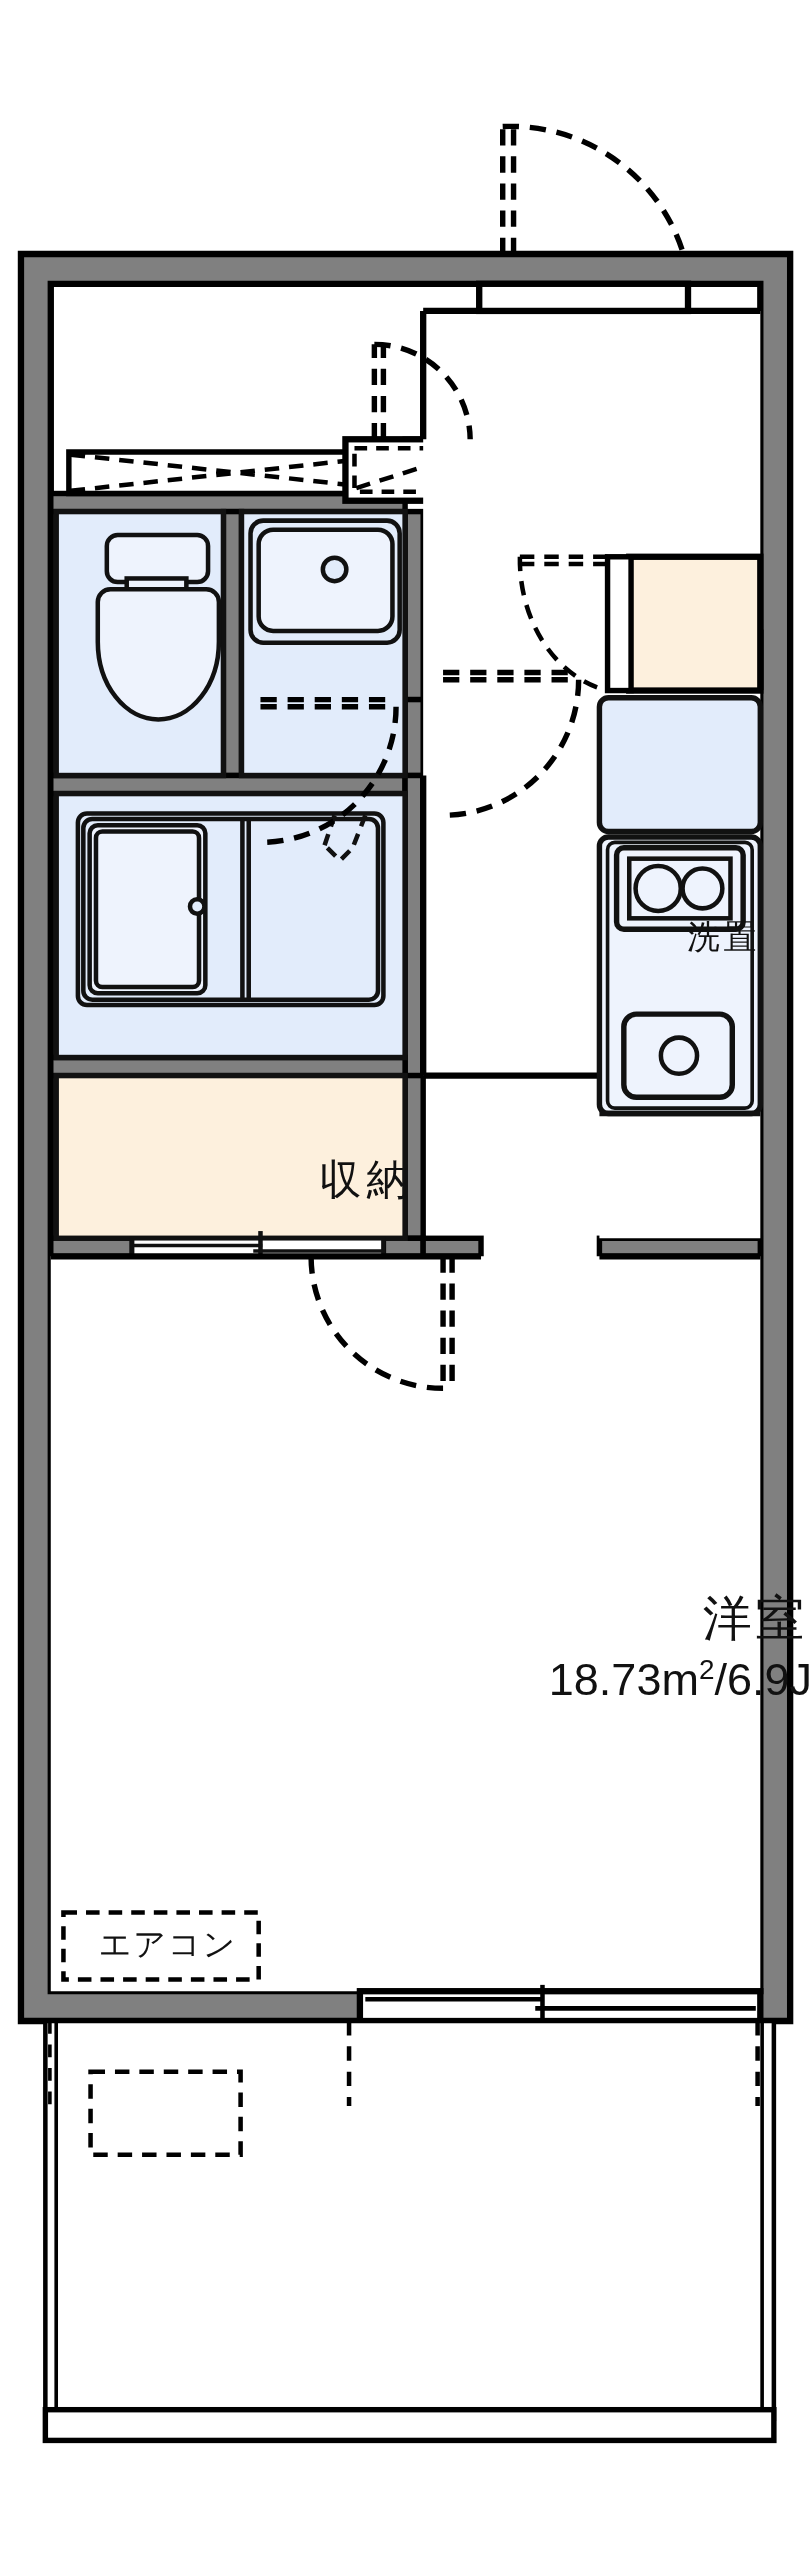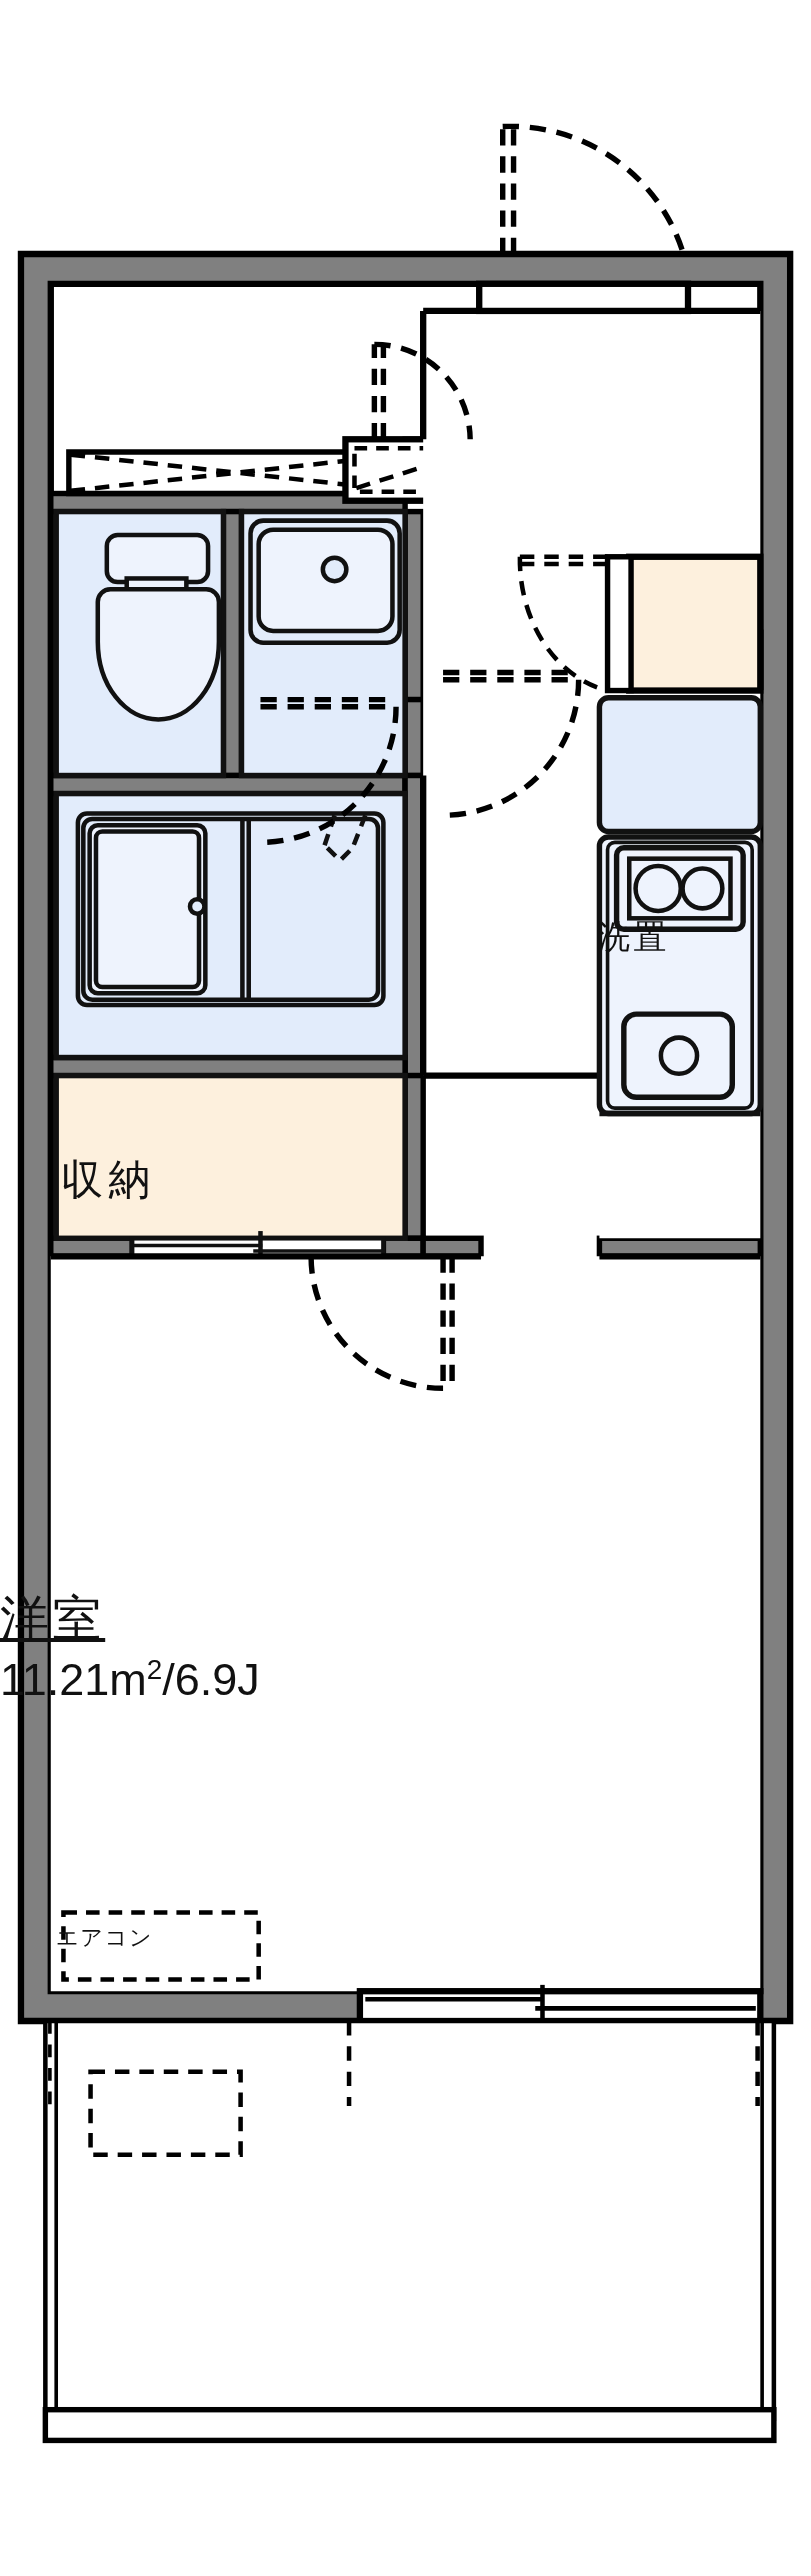--- a/index.html
+++ b/index.html
@@ -1,24 +1,24 @@
 <!DOCTYPE html>
 <html style="font-size:14.5px"><head>
 <meta charset="utf-8">
 <style>
   html,body{margin:0;padding:0;background:#ffffff;}
   body{font-family:"Liberation Sans","DejaVu Sans",sans-serif;}
   #stage{position:relative;width:812px;height:2576px;background:#ffffff;overflow:hidden;}
   #plan{position:absolute;left:0;top:0;width:812px;height:2576px;}
-  .lbl{position:absolute;text-align:left;white-space:nowrap;color:#111111;}
-  #roomName{left:0;right:16px;top:1586px;font-size:49px;letter-spacing:3.6px;text-decoration:underline;}
+  .lbl{position:absolute;text-align:right;white-space:nowrap;color:#111111;}
+  #roomName{left:0;right:4px;top:1586px;font-size:49px;letter-spacing:3.6px;}
   #roomArea{left:0;right:0;top:1654px;font-size:45px;letter-spacing:0px;}
   #closetLbl{left:61px;top:1141px;width:353px;font-size:42px;letter-spacing:5.4px;margin-top:11px;}
   #washLbl{left:597px;top:915px;width:163px;font-size:33px;letter-spacing:3.6px;}
-  #acLbl{left:56px;top:1923px;width:181px;font-size:22px;letter-spacing:1.8px;}
+  #acLbl{left:56px;top:1923px;width:181px;font-size:32px;letter-spacing:1.8px;}
   .sup{font-size:0.62em;vertical-align:super;}
 </style>
 </head>
 <body>
 
 <div id="stage">
 
   <svg id="plan" viewBox="0 0 898 2850" xmlns="http://www.w3.org/2000/svg">
 
     <g>
@@ -218,19 +218,19 @@
       <rect x="100" y="2292" width="166" height="92" fill="none" stroke="#000000" stroke-width="5" stroke-dasharray="16 11"></rect>
 
       <path d="M386,2236 L386,2330" stroke="#000000" stroke-width="5" stroke-dasharray="16 12" fill="none"></path>
       <path d="M838,2236 L838,2330" stroke="#000000" stroke-width="5" stroke-dasharray="16 12" fill="none"></path>
       <path d="M55,2236 L55,2330" stroke="#000000" stroke-width="4" stroke-dasharray="14 12" fill="none"></path>
     </g>
 
   </svg>
 
   <div class="lbl" id="roomName">洋室</div>
-  <div class="lbl" id="roomArea"><span>11.21</span><span>m</span><span class="sup">2</span><span>/6.9J</span></div>
+  <div class="lbl" id="roomArea"><span>18.73</span><span>m</span><span class="sup">2</span><span>/6.9J</span></div>
   <div class="lbl" id="closetLbl">収納</div>
   <div class="lbl" id="washLbl">洗置</div>
   <div class="lbl" id="acLbl">エアコン</div>
 
 </div>
 
 
 </body></html>

